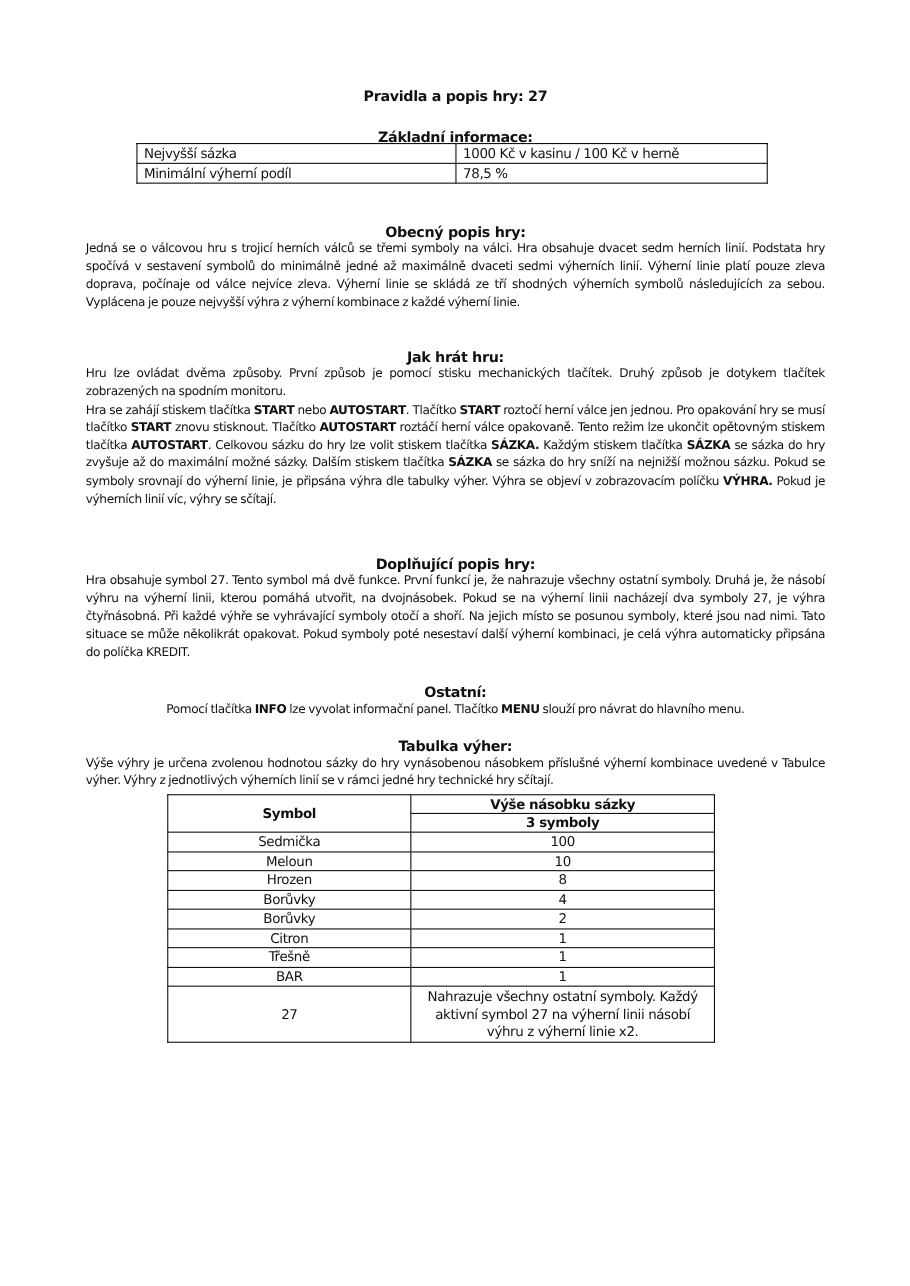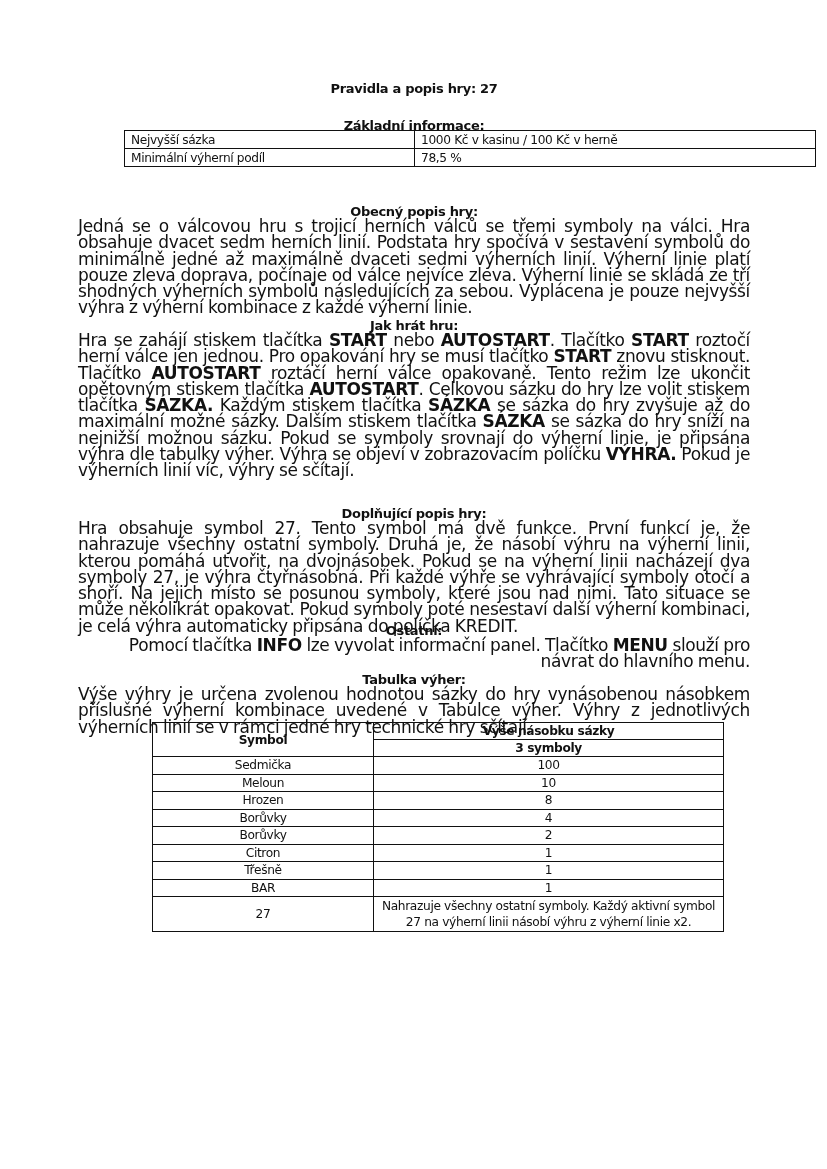--- a/index.html
+++ b/index.html
@@ -7,31 +7,31 @@
     width: 827px; height: 1169px; position: relative; overflow: hidden;
     font-family: "DejaVu Sans", sans-serif; color: #111111;
   }
   .page { position: absolute; left: 78px; top: 0; width: 672px; }
   .title {
     position: absolute; left: 0; width: 672px; text-align: center;
     font-weight: bold; font-size: 13px; letter-spacing: -0.3px;
   }
   .para {
     position: absolute; left: 0; width: 672px; text-align: justify;
-    font-size: 17px; line-height: 16.3px; letter-spacing: -0.35px;
+    font-size: 11px; line-height: 16.3px; letter-spacing: -0.35px;
     word-spacing: -0.5px;
   }
   .para b { font-weight: bold; }
   .center { text-align: center; }
   table { border-collapse: collapse; position: absolute; }
   td, th { border: 1px solid #111; padding: 0 6px; font-size: 12.2px; letter-spacing: -0.35px; }
-  .info-table { left: 46px; top: 130px; width: 692px; padding-left: 24px; }
+  .info-table { left: 46px; top: 130px; width: 574px; padding-left: 24px; }
   .info-table td { height: 17px; line-height: 16px; }
   .info-table td.k { width: 277px; }
-  .pay-table { left: 74px; top: 722px; width: 572px; }
+  .pay-table { left: 74px; top: 722px; width: 498px; }
   .pay-table td, .pay-table th { text-align: center; line-height: 16px; }
   .pay-table th { font-weight: bold; }
   .pay-table td.sym { width: 208px; }
   .pay-table tr.body td { height: 16.5px; }
   .pay-table td.desc { padding: 1px 6px; }
 </style>
 </head>
 <body>
 
 <div class="page">
@@ -50,28 +50,29 @@
       <td>78,5 %</td>
     </tr>
   </tbody>
     </table>
 
   <div class="title" style="top:204px;">Obecný popis hry:</div>
   <div class="para" style="top:218px;">Jedná se o válcovou hru s trojicí herních válců se třemi symboly na válci. Hra obsahuje dvacet sedm herních linií. Podstata hry spočívá v sestavení symbolů do minimálně jedné až maximálně dvaceti sedmi výherních linií. Výherní linie platí pouze zleva doprava, počínaje od válce nejvíce zleva. Výherní linie se skládá ze tří shodných výherních symbolů následujících za sebou. Vyplácena je pouze nejvyšší výhra z výherní kombinace z každé výherní linie.</div>
 
   <div class="title" style="top:318px;">Jak hrát hru:</div>
   <div class="para" style="top:332px;">
+    <div>Hru lze ovládat dvěma způsoby. První způsob je pomocí stisku mechanických tlačítek. Druhý způsob je dotykem tlačítek zobrazených na spodním monitoru.</div>
     <div><span>Hra se zahájí stiskem tlačítka </span><b>START</b><span> nebo </span><b>AUTOSTART</b><span>. Tlačítko </span><b>START</b><span> roztočí herní válce jen jednou. Pro opakování hry se musí tlačítko </span><b>START</b><span> znovu stisknout. Tlačítko </span><b>AUTOSTART</b><span> roztáčí herní válce opakovaně. Tento režim lze ukončit opětovným stiskem tlačítka </span><b>AUTOSTART</b><span>. Celkovou sázku do hry lze volit stiskem tlačítka </span><b>SÁZKA.</b><span> Každým stiskem tlačítka </span><b>SÁZKA</b><span> se sázka do hry zvyšuje až do maximální možné sázky. Dalším stiskem tlačítka </span><b>SÁZKA</b><span> se sázka do hry sníží na nejnižší možnou sázku. Pokud se symboly srovnají do výherní linie, je připsána výhra dle tabulky výher. Výhra se objeví v zobrazovacím políčku </span><b>VÝHRA.</b><span> Pokud je výherních linií víc, výhry se sčítají.</span></div>
   </div>
 
   <div class="title" style="top:506px;">Doplňující popis hry:</div>
   <div class="para" style="top:520px;">Hra obsahuje symbol 27. Tento symbol má dvě funkce. První funkcí je, že nahrazuje všechny ostatní symboly. Druhá je, že násobí výhru na výherní linii, kterou pomáhá utvořit, na dvojnásobek. Pokud se na výherní linii nacházejí dva symboly 27, je výhra čtyřnásobná. Při každé výhře se vyhrávající symboly otočí a shoří. Na jejich místo se posunou symboly, které jsou nad nimi. Tato situace se může několikrát opakovat. Pokud symboly poté nesestaví další výherní kombinaci, je celá výhra automaticky připsána do políčka KREDIT.</div>
 
   <div class="title" style="top:623px;">Ostatní:</div>
-  <div class="para center" style="top:637px;text-align:right;"><span>Pomocí tlačítka </span><b>INFO</b><span> lze vyvolat informační panel. Tlačítko </span><b>MENU</b><span> slouží pro návrat do hlavního menu.</span></div>
+  <div class="para center" style="top:637px;"><span>Pomocí tlačítka </span><b>INFO</b><span> lze vyvolat informační panel. Tlačítko </span><b>MENU</b><span> slouží pro návrat do hlavního menu.</span></div>
 
   <div class="title" style="top:672px;">Tabulka výher:</div>
   <div class="para" style="top:686px;">Výše výhry je určena zvolenou hodnotou sázky do hry vynásobenou násobkem příslušné výherní kombinace uvedené v Tabulce výher. Výhry z jednotlivých výherních linií se v rámci jedné hry technické hry sčítají.</div>
 
   <table class="pay-table">
     <tbody>
         <tr>
       <th rowspan="2" class="sym">Symbol</th>
       <th style="height:16px;">Výše násobku sázky</th>
     </tr>

